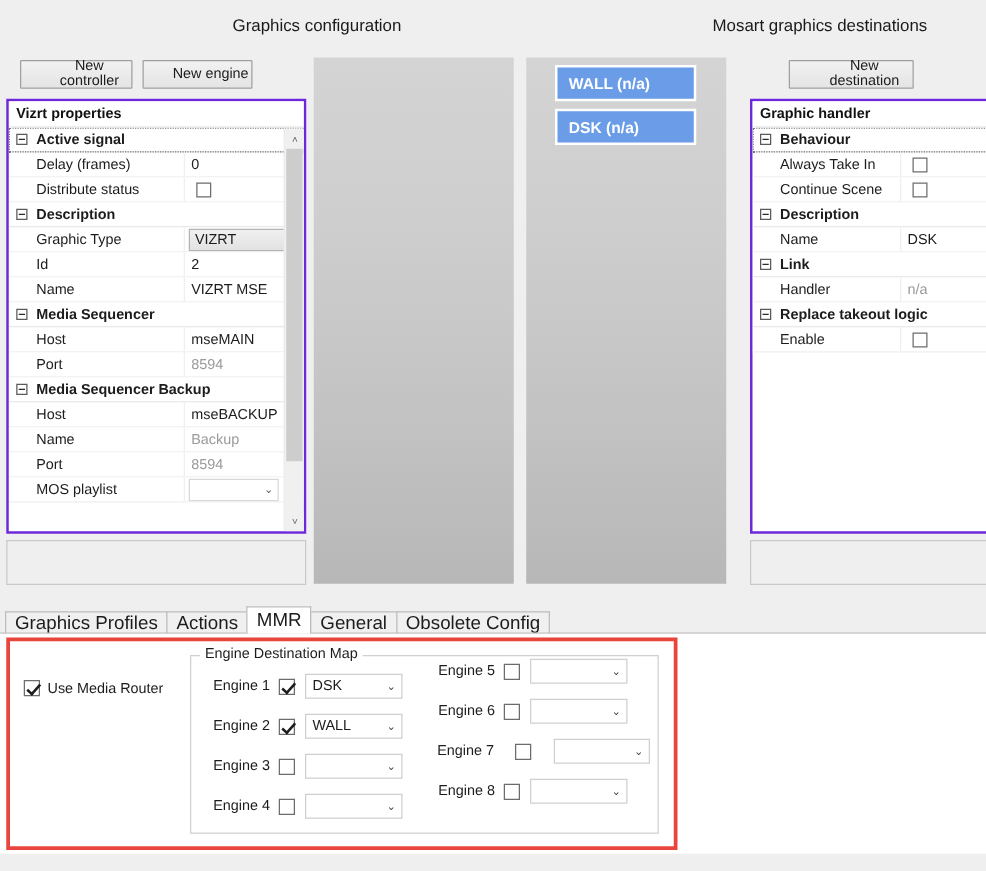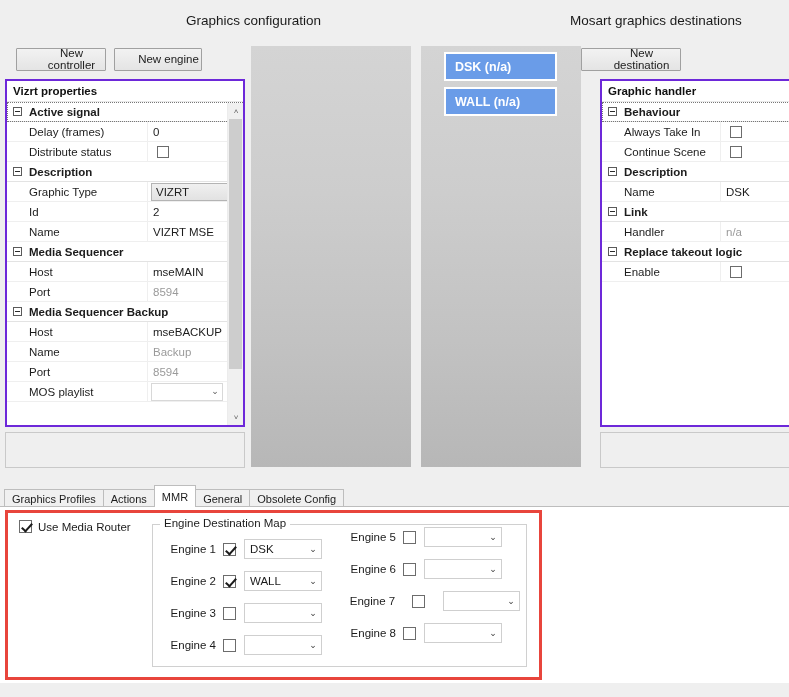--- a/index.html
+++ b/index.html
@@ -178,21 +178,21 @@
   
   .tabstrip{
     position:absolute;
     display:flex;
     align-items:flex-end;
   }
   .tab{
     border:1px solid #bdbdbd;
     border-bottom:none;
     background:#f0f0f0;
-    font-size:11px;
+    font-size:15px;
     padding:3px 7px 3px 7px;
     height:18px;
     line-height:12px;
     margin-right:-1px;
     color:#1c1c1c;
     white-space:nowrap;
     cursor:default;
   }
   .tab.active{
     background:#fff;
@@ -282,21 +282,21 @@
 <body>
 
 <div class="abs pane-title" style="left:186px; top:13px;">Graphics configuration</div>
 
 <div class="abs pane-title" style="left:570px; top:13px;">Mosart graphics destinations</div>
 
 <div class="abs btn" style="left:16px; top:48px; width:90px; height:23px;">New controller</div>
 
 <div class="abs btn" style="left:114px; top:48px; width:88px; height:23px;">New engine</div>
 
-<div class="abs btn" style="left:581px; top:48px; width:100px; height:23px;">New destination</div>
+<div class="abs btn" style="left:631px; top:48px; width:100px; height:23px;">New destination</div>
 
 <div class="abs grid-wrap" style="left:5px; top:79px; width:240px; height:348px;">
   <div class="grid-header">Vizrt properties</div>
   <div class="grid-body" id="left-grid-rows" style="height:326px; overflow:hidden;">
       <div class="prow cat focus">
         <span class="exp"></span>
         <span class="cat-label">Active signal</span>
       </div>
       <div class="prow">
         <span class="pname" style="width: 140px; flex: 0 0 140px;">Delay (frames)</span>
@@ -375,24 +375,24 @@
 </div>
 
 <div class="abs descbox" style="left:5px; top:432px; width:240px; height:36px;"></div>
 
 <div class="abs graypanel" style="left:251px; top:46px; width:160px; height:421px;"></div>
 
 <div class="abs graypanel" style="left:421px; top:46px; width:160px; height:421px;"></div>
 
 <div class="abs" id="dest-list" style="left:444px; top:52px; width:113px;">
     <div class="destitem" style="height: 29px; margin-bottom: 6px;">
+      <div class="inner">WALL (n/a)</div>
+    </div>
+    <div class="destitem" style="height: 29px; margin-bottom: 6px;">
       <div class="inner">DSK (n/a)</div>
-    </div>
-    <div class="destitem" style="height: 29px; margin-bottom: 6px;">
-      <div class="inner">WALL (n/a)</div>
     </div>
   </div>
 
 <div class="abs grid-wrap" style="left:600px; top:79px; width:196px; height:348px;">
   <div class="grid-header">Graphic handler</div>
   <div class="grid-body" id="right-grid-rows" style="height:326px; overflow:hidden;">
       <div class="prow cat focus">
         <span class="exp"></span>
         <span class="cat-label">Behaviour</span>
       </div>
@@ -445,21 +445,21 @@
     <div class="tab active"><span>MMR</span></div>
     <div class="tab"><span>General</span></div>
     <div class="tab"><span>Obsolete Config</span></div>
   </div>
 <div class="tabline" style="left:0px; top:506px; width:789px;"></div>
 
 <div class="abs" style="left:0px; top:507px; width:789px; height:190px; background:#fff;"></div>
 
 <div class="abs redbox" style="left:5px; top:510px; width:537px; height:170px;"></div>
 
-<div class="abs lblchk" style="left:19px; top:520px;">
+<div class="abs lblchk" style="left:19px; top:544px;">
   <span class="chk-lg checked" id="umr-chk"></span>
   <span>Use Media Router</span>
 </div>
 
 <div class="groupbox" style="left:152px; top:524px; width:375px; height:143px;"></div>
 <div class="gblegend" style="left:160px; top:517px;">Engine Destination Map</div>
 
 <div class="abs" id="engines-left" style="left:160px; top:538px; width:180px;">
     <div class="engine-row" style="position: relative; top: 0px; margin-bottom: 10px;">
       <span class="engine-lbl">Engine 1</span>

